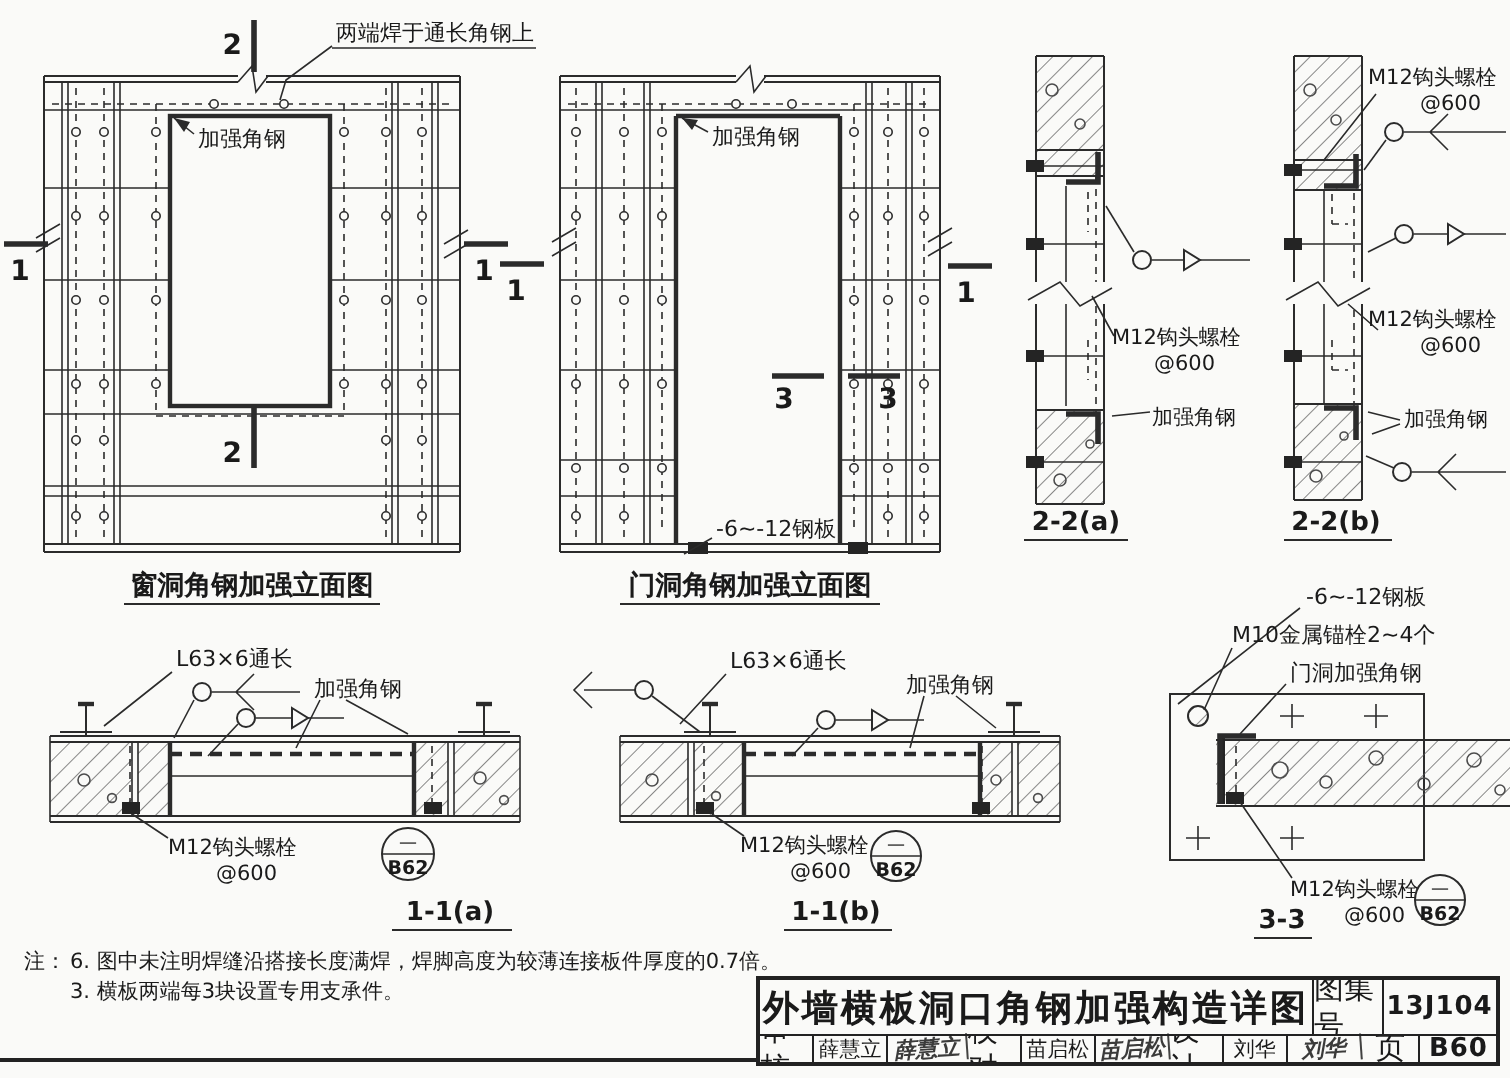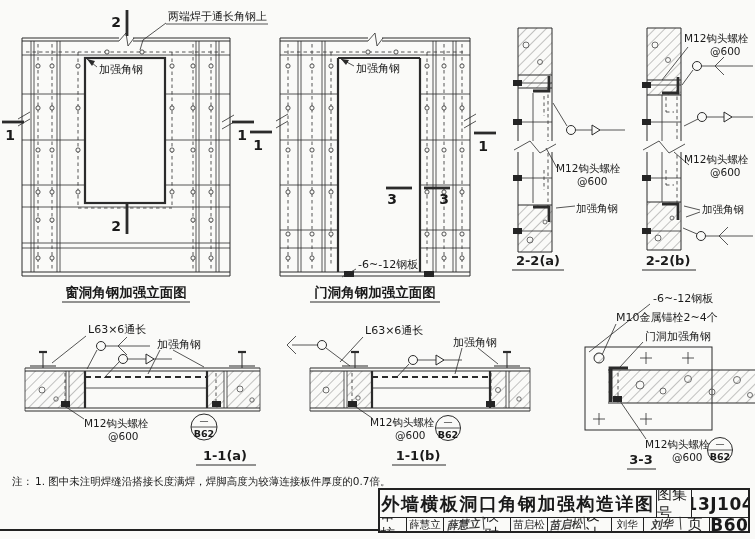--- a/index.html
+++ b/index.html
@@ -33,21 +33,21 @@
           border:2px solid #222;box-sizing:border-box;background:#fafaf8;}
   .trow{display:flex;box-sizing:border-box;}
   .trow1{height:27px;justify-content:space-between;}
   .trow2{height:14px;border-top:1.5px solid #222;}
   .tc{box-sizing:border-box;border-right:1.5px solid #222;display:flex;align-items:center;
       justify-content:center;overflow:hidden;}
   .tc:last-child{border-right:none;}
   .maintitle{font-size:18px;font-weight:bold;letter-spacing:1.5px;}
   .lbl{font-size:15px;}
   .nm{font-size:10.5px;}
-  .num{font-size:17px;font-weight:bold;letter-spacing:.5px;}
+  .num{font-size:13px;font-weight:bold;letter-spacing:.5px;}
   .sig{font-size:11px;font-style:italic;font-weight:bold;transform:rotate(-4deg);opacity:.85;}
   .bottomrule{position:absolute;left:0;top:529px;width:378px;height:2px;background:#222;}
 </style>
 </head>
 <body>
 
 <div id="page">
 
 <svg width="755" height="478" viewBox="0 0 755 478">
   <defs>
@@ -435,21 +435,22 @@
       <text class="refB" x="720" y="460" text-anchor="middle">B62</text>
     </g>
     <text class="capn" x="641" y="464" text-anchor="middle">3-3</text>
     <path class="ln" stroke-width="1.5" d="M627,469 H656"></path>
   </g>
 </svg>
 
   <div class="notes">
     <span>注：</span>
     <div class="body">
-      <div>1. 图中未注明焊缝沿搭接长度满焊，焊脚高度为较薄连接板件厚度的0.7倍。</div>
+      <div>6. 图中未注明焊缝沿搭接长度满焊，焊脚高度为较薄连接板件厚度的0.7倍。</div>
+      <div>3. 横板两端每3块设置专用支承件。</div>
     </div>
   </div>
 
   <div class="bottomrule"></div>
 
   <div class="tblock">
     <div class="trow trow1">
       <div class="tc maintitle" style="width:280px">外墙横板洞口角钢加强构造详图</div>
       <div class="tc lbl" style="width:35px">图集号</div>
       <div class="tc num" style="width:57px">13J104</div>

